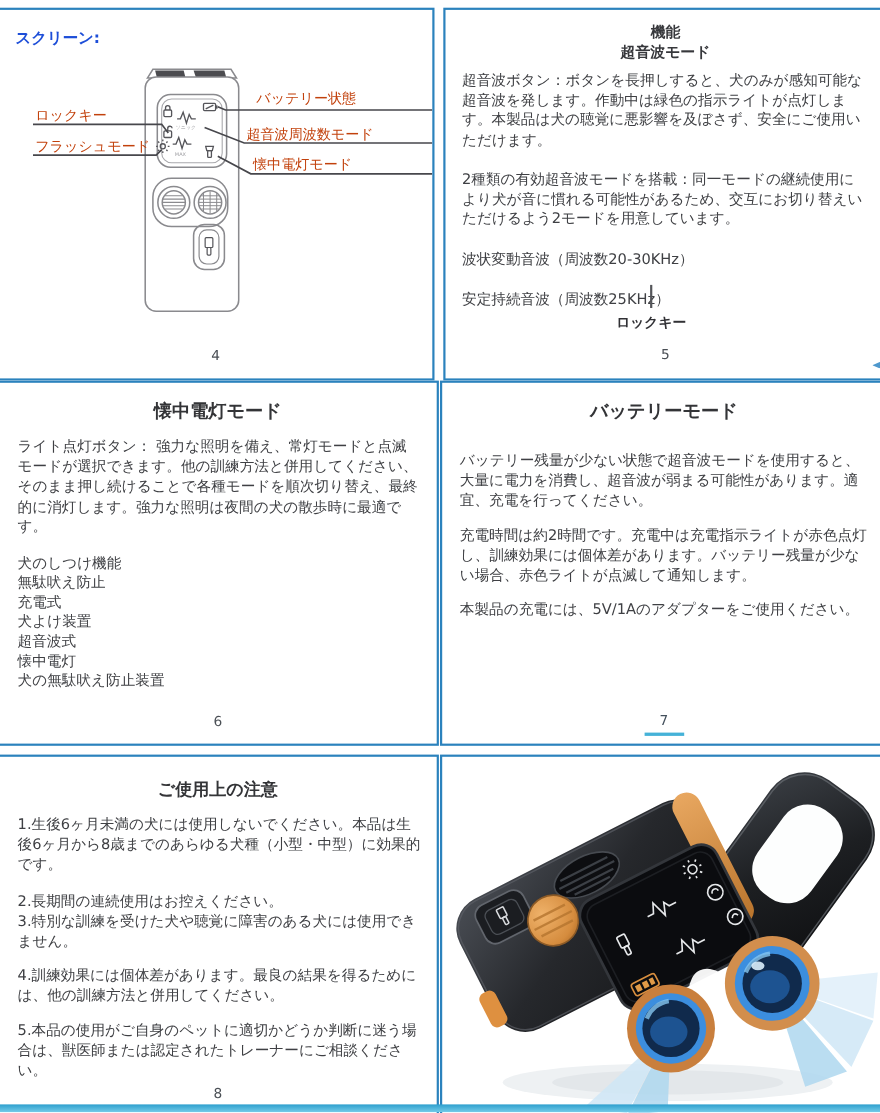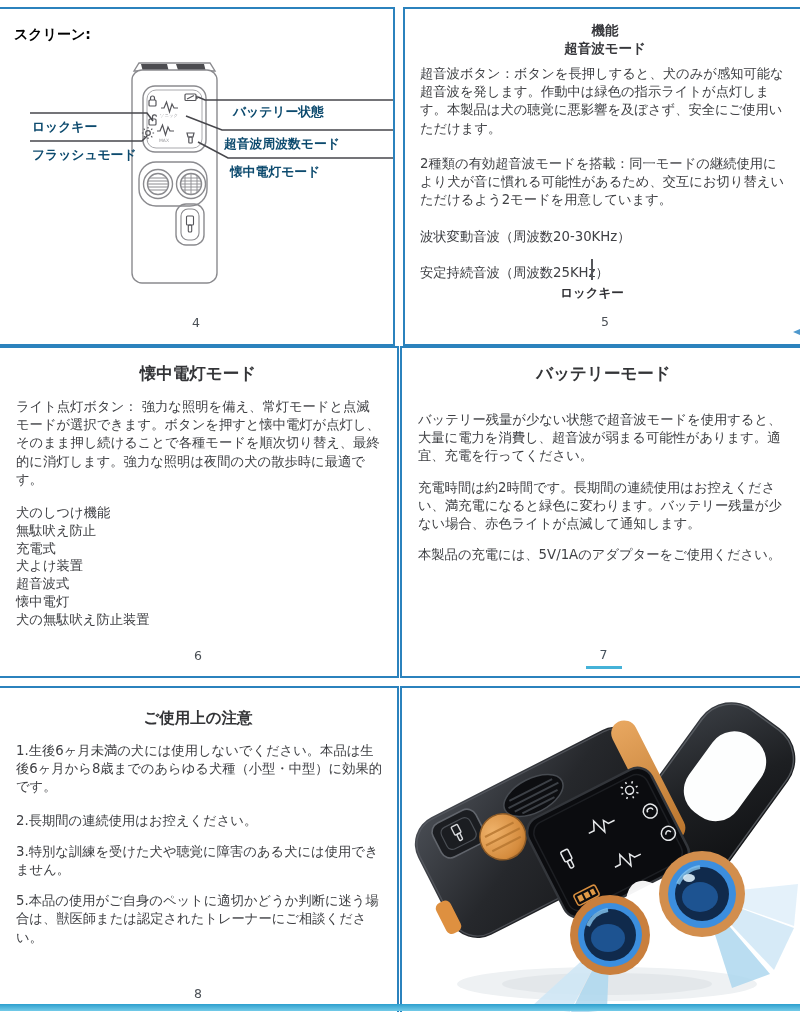--- a/index.html
+++ b/index.html
@@ -13,22 +13,22 @@
     position:absolute;background:#fff;border:2px solid #2b82bd;box-sizing:border-box;
   }
   .pagenum{
     position:absolute;left:0;right:0;text-align:center;
     font-size:12.5px;color:#4a4f55;
   }
   .body-text{position:absolute;font-size:13.3px;line-height:18.2px;font-weight:500;color:#3f4044;}
   .body-text p{margin:0;}
   .h-big{position:absolute;left:0;right:0;text-align:center;font-weight:700;color:#333437;}
   
-  .p1-title{position:absolute;left:15px;top:17px;font-size:14px;font-weight:600;color:#000000;}
-  .diagram-label{position:absolute;font-size:12.8px;font-weight:700;color:#0c4a6e;white-space:nowrap;margin-top:22px;}
+  .p1-title{position:absolute;left:15px;top:17px;font-size:14px;font-weight:600;color:#1d4ed8;}
+  .diagram-label{position:absolute;font-size:12.8px;font-weight:400;color:#c2410c;white-space:nowrap;}
   
   .p2-titles{position:absolute;left:0;right:0;top:12px;text-align:center;font-size:13.5px;font-weight:600;color:#37383c;line-height:18px;}
   .p2-tick{position:absolute;left:186px;top:250px;width:2px;height:21px;background:#55565a;}
   .p2-callout{position:absolute;left:127px;width:120px;top:276px;text-align:center;font-size:12.5px;font-weight:700;color:#313135;}
   
   .bottom-bar{position:absolute;left:0;right:0;top:1004px;height:7px;
     background:linear-gradient(#2d9fce,#73cbe8);}
   .edge-mark{position:absolute;left:793px;top:329px;width:7px;height:6px;background:#2f86c4;
     clip-path:polygon(0 50%,100% 0,100% 100%);opacity:.85;}
   .p7-underline{position:absolute;left:0;right:0;top:318px;display:flex;justify-content:center;}
@@ -137,53 +137,54 @@
     <p style="margin-top:17px;">安定持続音波（周波数25KHz）</p>
   </div>
   <div class="p2-tick"></div>
   <div class="p2-callout">ロックキー</div>
   <div class="pagenum" style="top:305px;">5</div>
 </div>
 
 <div class="panel" style="left:-3px;top:346px;width:402px;height:332px;">
   <div class="h-big" style="top:15px;font-size:16.5px;">懐中電灯モード</div>
   <div class="body-text" style="left:17px;right:14px;top:50px;">
-    <p>ライト点灯ボタン： 強力な照明を備え、常灯モードと点滅モードが選択できます。ボタンを押すと懐中電灯が点灯し、そのまま押し続けることで各種モードを順次切り替え、最終的に消灯します。強力な照明は夜間の犬の散歩時に最適です。</p>
+    <p>ライト点灯ボタン： 強力な照明を備え、常灯モードと点滅モードが選択できます。他の訓練方法と併用してください、そのまま押し続けることで各種モードを順次切り替え、最終的に消灯します。強力な照明は夜間の犬の散歩時に最適です。</p>
     <div style="margin-top:15px;line-height:17.8px;">
       <div>犬のしつけ機能</div>
       <div>無駄吠え防止</div>
       <div>充電式</div>
       <div>犬よけ装置</div>
       <div>超音波式</div>
       <div>懐中電灯</div>
       <div>犬の無駄吠え防止装置</div>
     </div>
   </div>
   <div class="pagenum" style="top:300px;">6</div>
 </div>
 
 <div class="panel" style="left:400px;top:346px;width:407px;height:332px;">
   <div class="h-big" style="top:15px;font-size:16.5px;">バッテリーモード</div>
   <div class="body-text" style="left:16px;right:16px;top:50px;">
     <p style="margin-top:13px;">バッテリー残量が少ない状態で超音波モードを使用すると、大量に電力を消費し、超音波が弱まる可能性があります。適宜、充電を行ってください。</p>
-    <p style="margin-top:13px;">充電時間は約2時間です。長期間の連続使用はお控えください、満充電になると緑色に変わります。バッテリー残量が少ない場合、赤色ライトが点滅して通知します。</p>
+    <p style="margin-top:13px;">充電時間は約2時間です。充電中は充電指示ライトが赤色点灯し、訓練効果には個体差があります。バッテリー残量が少ない場合、赤色ライトが点滅して通知します。</p>
     <p style="margin-top:13px;">本製品の充電には、5V/1Aのアダプターをご使用ください。</p>
   </div>
   <div class="pagenum" style="top:299px;color:#44505c;">7</div>
   <div class="p7-underline">
       <span></span>
     </div>
 </div>
 
 <div class="panel" style="left:-3px;top:686px;width:402px;height:329px;">
   <div class="h-big" style="top:20px;font-size:15.5px;">ご使用上の注意</div>
   <div class="body-text" style="left:17px;right:12px;top:54px;">
     <p>1.生後6ヶ月未満の犬には使用しないでください。本品は生後6ヶ月から8歳までのあらゆる犬種（小型・中型）に効果的です。</p>
     <p style="margin-top:15px;">2.長期間の連続使用はお控えください。</p>
-    <p style="margin-top:13px;">3.特別な訓練を受けた犬や聴覚に障害のある犬には使用できません。</p>
+    <p style="">3.特別な訓練を受けた犬や聴覚に障害のある犬には使用できません。</p>
+    <p style="margin-top:13px;">4.訓練効果には個体差があります。最良の結果を得るためには、他の訓練方法と併用してください。</p>
     <p style="margin-top:13px;">5.本品の使用がご自身のペットに適切かどうか判断に迷う場合は、獣医師または認定されたトレーナーにご相談ください。</p>
   </div>
   <div class="pagenum" style="top:298px;">8</div>
 </div>
 
 <div class="panel" style="left:400px;top:686px;width:407px;height:329px;">
   <svg width="403" height="325" viewBox="0 0 403 325" style="position:absolute;left:0;top:0;">
     <defs>
       <linearGradient id="bodyGrad" x1="0" y1="0" x2="1" y2="1">
         <stop offset="0" stop-color="#4a4e55"></stop>

